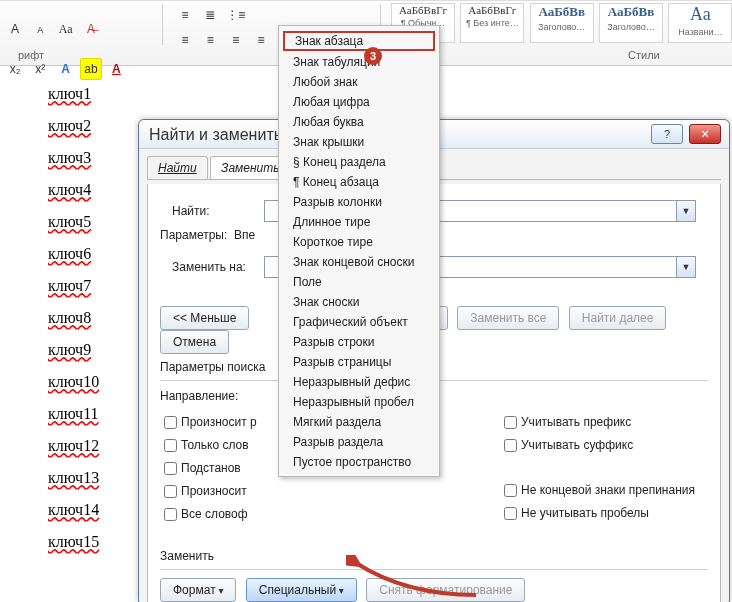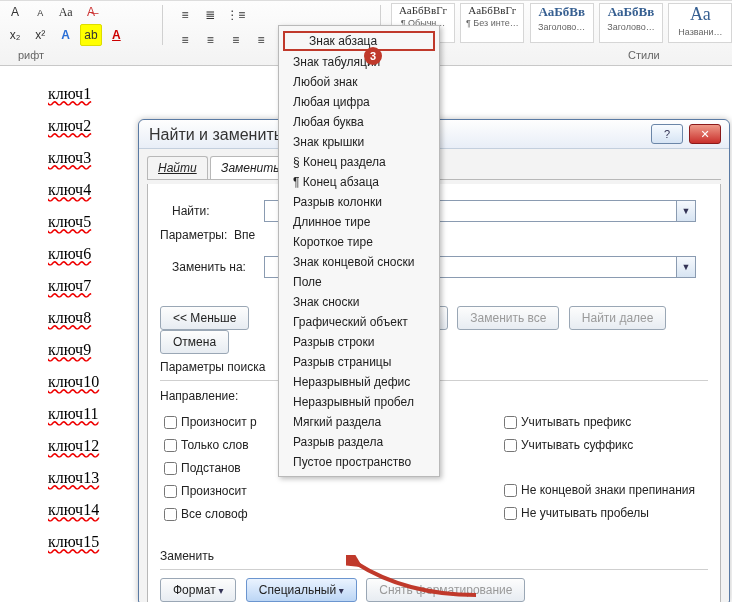--- a/index.html
+++ b/index.html
@@ -48,33 +48,33 @@
   .col{flex:1;}
   .chk{display:block;margin:4px 0;}
   .chk input{vertical-align:middle;margin-right:4px;}
   .dir{display:flex;align-items:center;margin:4px 0 6px 0;}
   .footer{position:absolute;left:12px;right:12px;bottom:10px;}
   .wbtn.drop::after{content:" ▾";font-size:10px;color:#335;}
   .wbtn.primary{background:linear-gradient(#eaf3ff,#bcd6f5);border-color:#6b95cf;}
   
   .popup{position:absolute;left:278px;top:24px;width:160px;background:#f7f7f7;border:1px solid #b9b9b9;box-shadow:2px 2px 5px rgba(0,0,0,.25);padding:4px 0;z-index:50;}
   .popup .mi{padding:3px 14px;font-size:12px;color:#222;white-space:nowrap;}
-  .popup .mi.hl{border:2px solid #c0392b;margin:1px 4px;padding:1px 24px;}
+  .popup .mi.hl{border:2px solid #c0392b;margin:1px 4px;padding:1px 10px;}
   .badge{position:absolute;width:18px;height:18px;border-radius:50%;background:#c0392b;color:#fff;font-size:11px;font-weight:bold;text-align:center;line-height:18px;left:364px;top:46px;z-index:60;}
   
   .arrow{position:absolute;left:346px;top:554px;z-index:70;pointer-events:none;}
 </style>
 </head>
 <body>
 
 <div class="screen">
 
   <div class="ribbon">
     <div class="fontgrp">
-      <div style="padding:0 4px;">
+      <div style="padding:17px 4px;">
         <span class="btn">A</span>
         <span class="btn" style="font-size:9px">A</span>
         <span class="btn" style="font-family:serif">Aa</span>
         <span class="btn" style="color:#c33">A̶</span>
       </div>
       <div style="padding:0 4px;">
         <span class="btn">x₂</span>
         <span class="btn">x²</span>
         <span class="btn" style="color:#2a6fd6;font-weight:bold">A</span>
         <span class="btn" style="background:#ff0;border-color:#dd0">ab</span>

